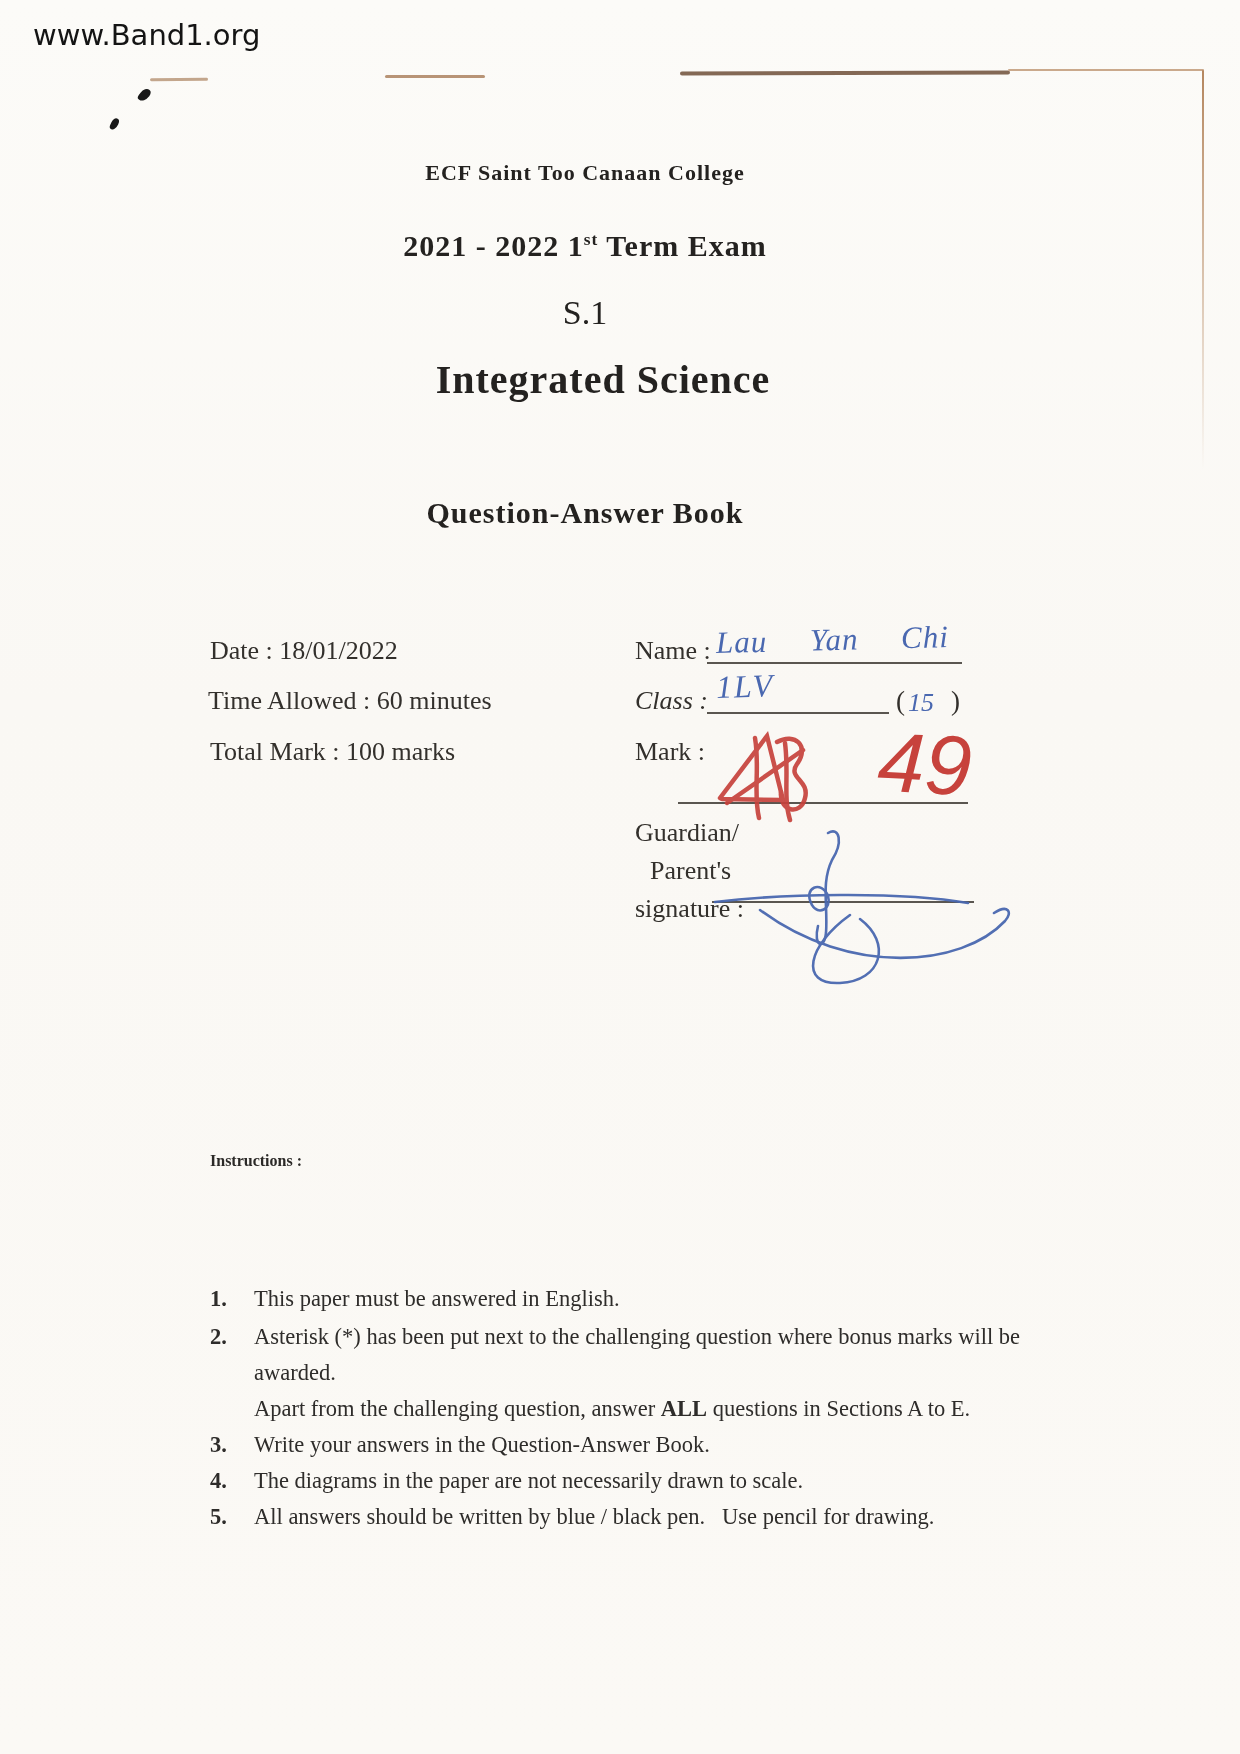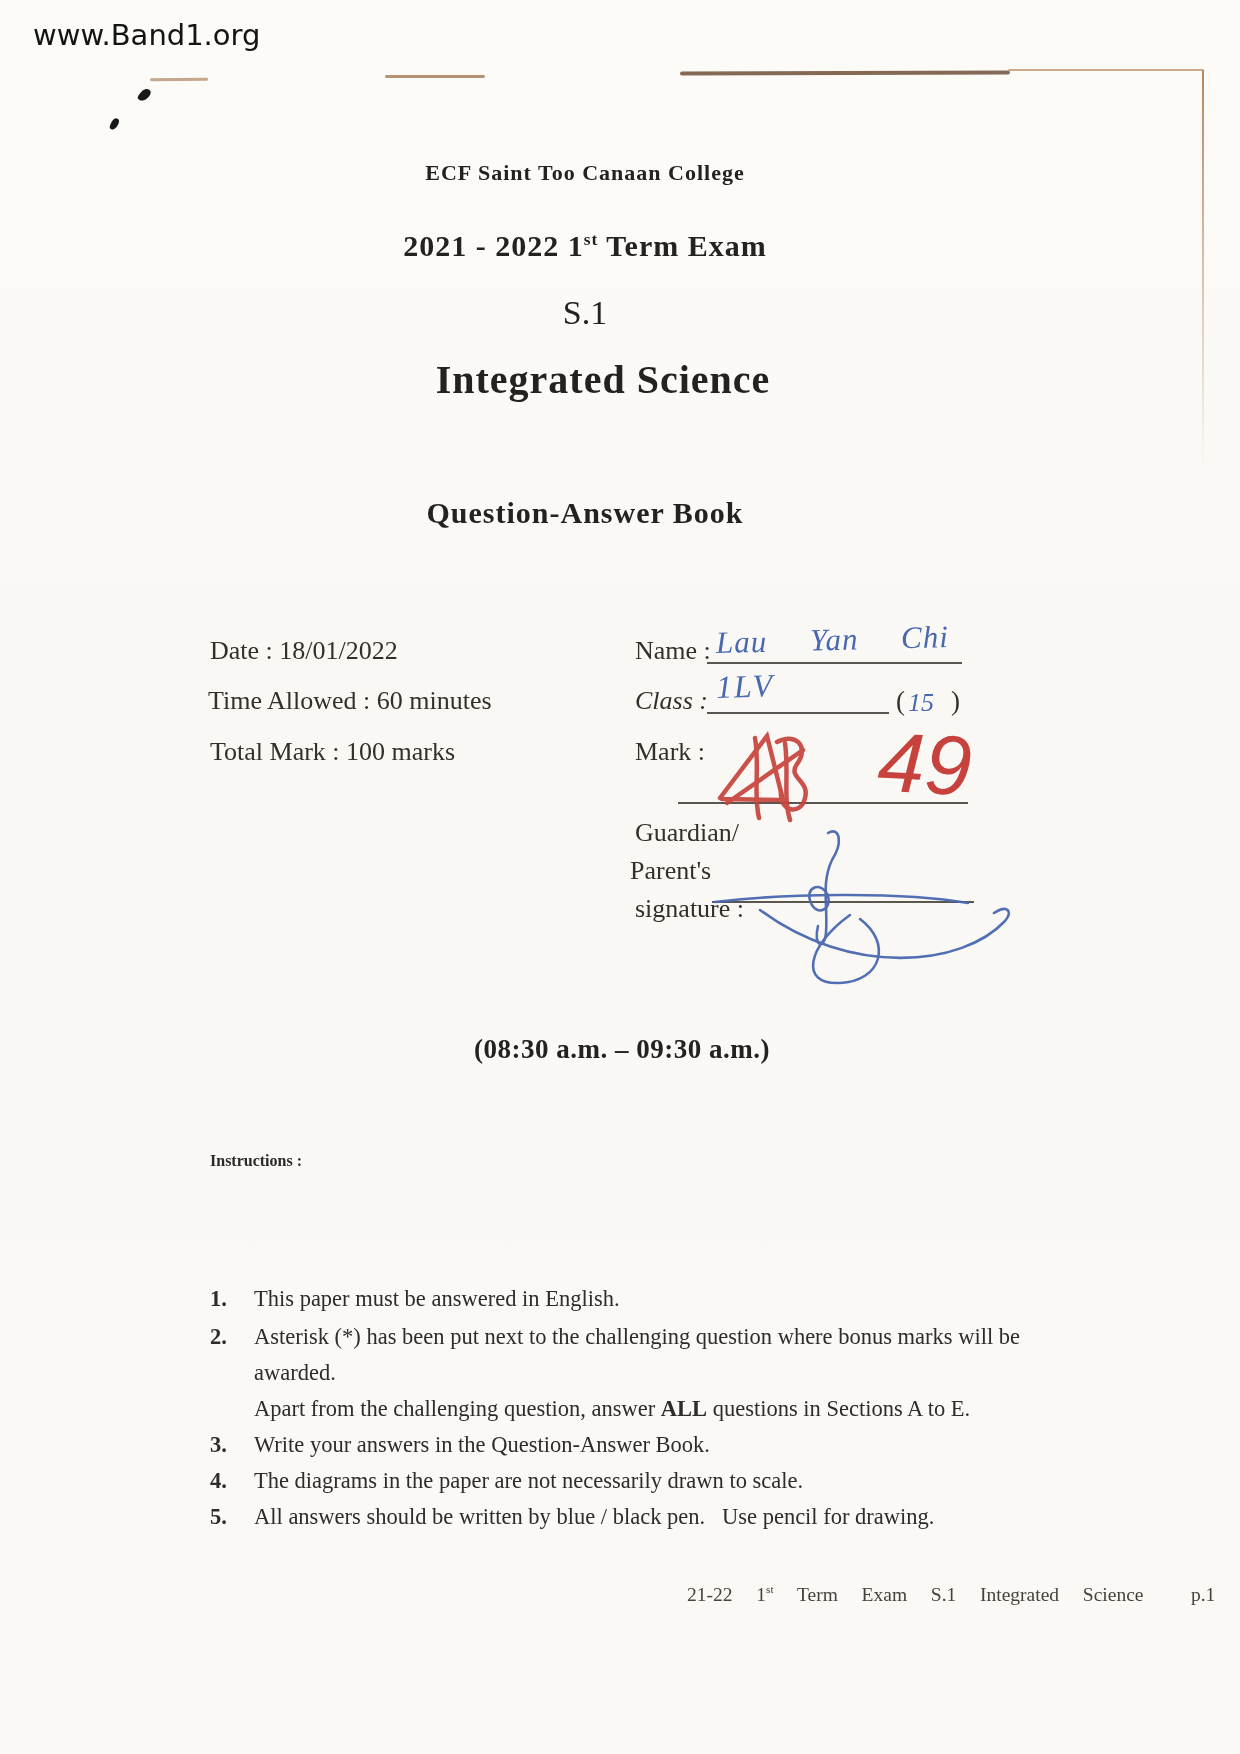--- a/index.html
+++ b/index.html
@@ -118,35 +118,34 @@
       <path d="M5 70 L52 8 L68 72 L7 71"></path>
       <path d="M40 10 C45 40 38 65 44 90"></path>
       <path d="M62 14 C80 4 95 18 82 36 C72 50 95 52 90 70 C86 88 64 84 66 64"></path>
       <path d="M70 15 C74 45 68 70 75 92"></path>
       <path d="M12 75 L88 22"></path>
     </g>
   </svg>
   <div class="hw-mark-49">49</div>
 
   <div class="lbl" style="left:635px; top:818px;">Guardian/</div>
-  <div class="lbl" style="left:630px; top:856px;">Parent's</div>
+  <div class="lbl" style="left:650px; top:856px;">Parent's</div>
   <div class="lbl" style="left:635px; top:894px;">signature :</div>
   <div class="u-line" style="left:712px; top:855px; width:262px; height:48px;"></div>
 
   <svg class="ink" style="left:700px; top:825px;" width="320" height="165" viewBox="0 0 320 165">
     <g fill="none" stroke="#4a68b0" stroke-width="2.6" stroke-linecap="round" opacity="0.95">
       <path d="M15 77 C80 69 200 66 268 78"></path>
       <path d="M128 8 C140 1 143 18 132 35 C121 58 128 80 126 108 C124 126 113 121 118 101"></path>
       <path d="M112 80 C102 62 122 55 128 71 C132 84 118 91 112 80"></path>
       <path d="M150 90 C108 120 98 160 140 158 C182 156 192 118 160 94"></path>
       <path d="M60 85 C150 152 262 142 305 96 C313 87 308 79 294 88"></path>
     </g>
   </svg>
 
-  <div class="session-time">(08:30 a.m. – 09:30 a.m.)</div>
 
   <div class="ins-head">Instructions :</div>
   <div class="ins-list">
     <div class="ins-row">
       <span class="ins-num">1.</span>
       <span class="ins-text">This paper must be answered in English.</span>
     </div>
     <div class="ins-row gap">
       <span class="ins-num">2.</span>
       <span class="ins-text"><span>Asterisk (*) has been put next to the challenging question where bonus marks will be awarded.</span><br><span>Apart from the challenging question, answer </span><b>ALL</b><span> questions in Sections A to E.</span></span>
@@ -158,15 +157,14 @@
     <div class="ins-row">
       <span class="ins-num">4.</span>
       <span class="ins-text">The diagrams in the paper are not necessarily drawn to scale.</span>
     </div>
     <div class="ins-row">
       <span class="ins-num">5.</span>
       <span class="ins-text">All answers should be written by blue / black pen.   Use pencil for drawing.</span>
     </div>
   </div>
 
-  <div class="footer"><span>21-22  1</span><sup>st</sup><span>  Term  Exam  S.1  Integrated  Science    p.1</span></div>
 
 </div>
 
 </body></html>

